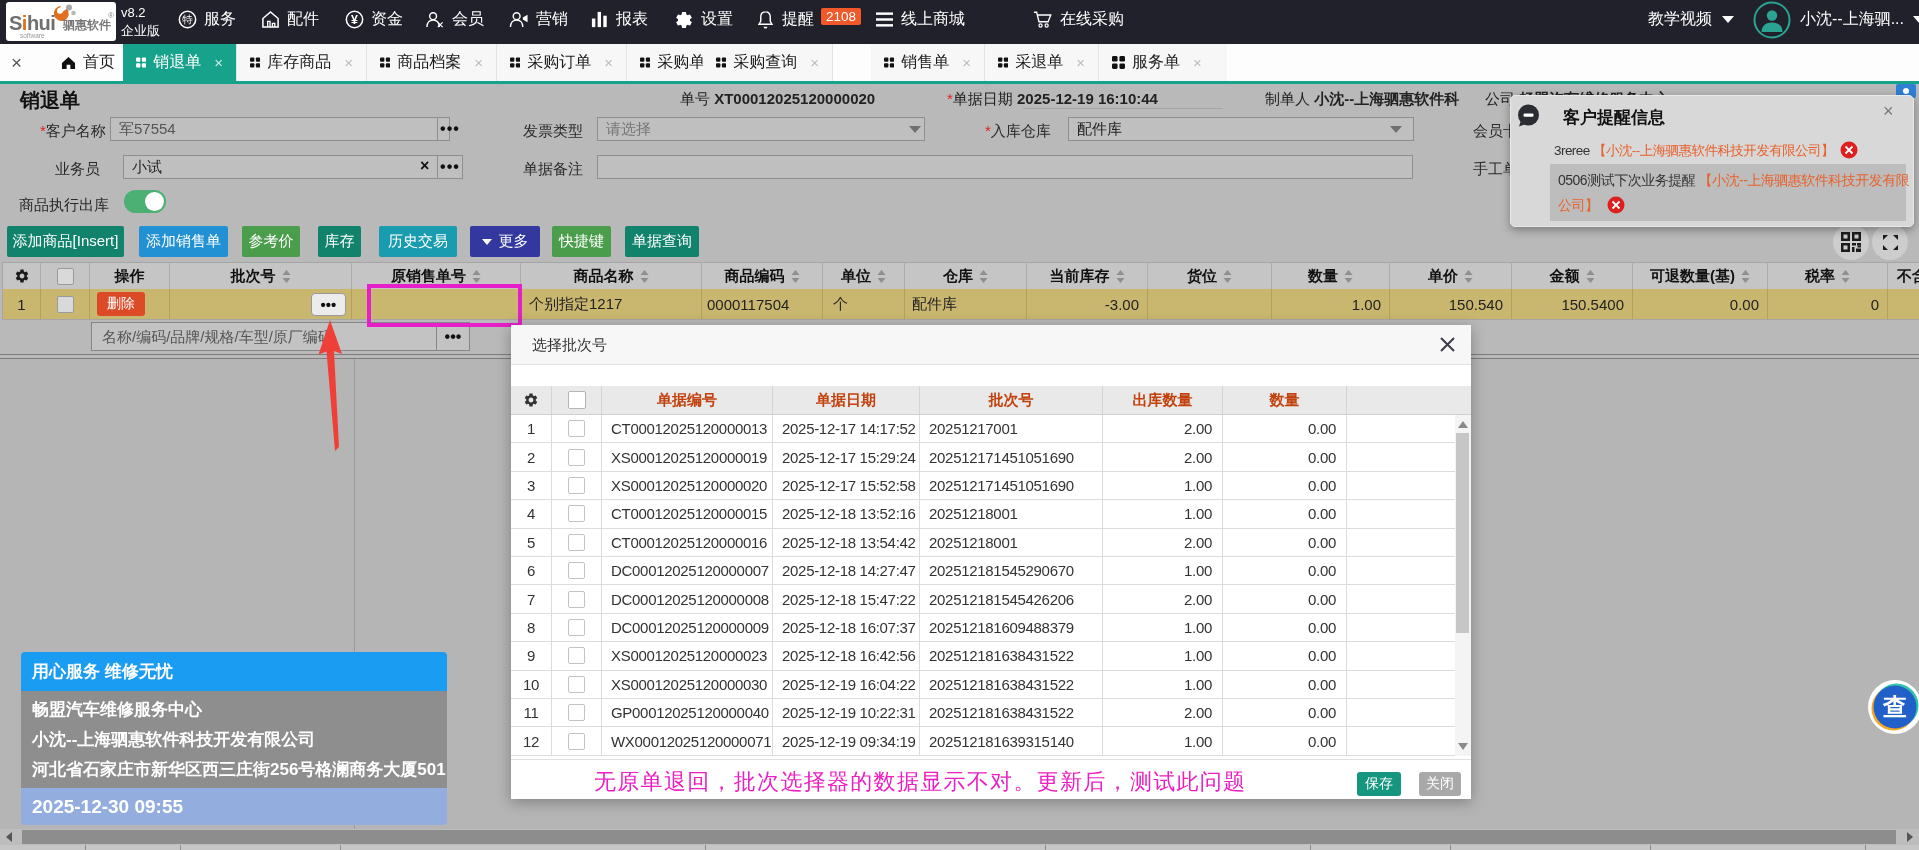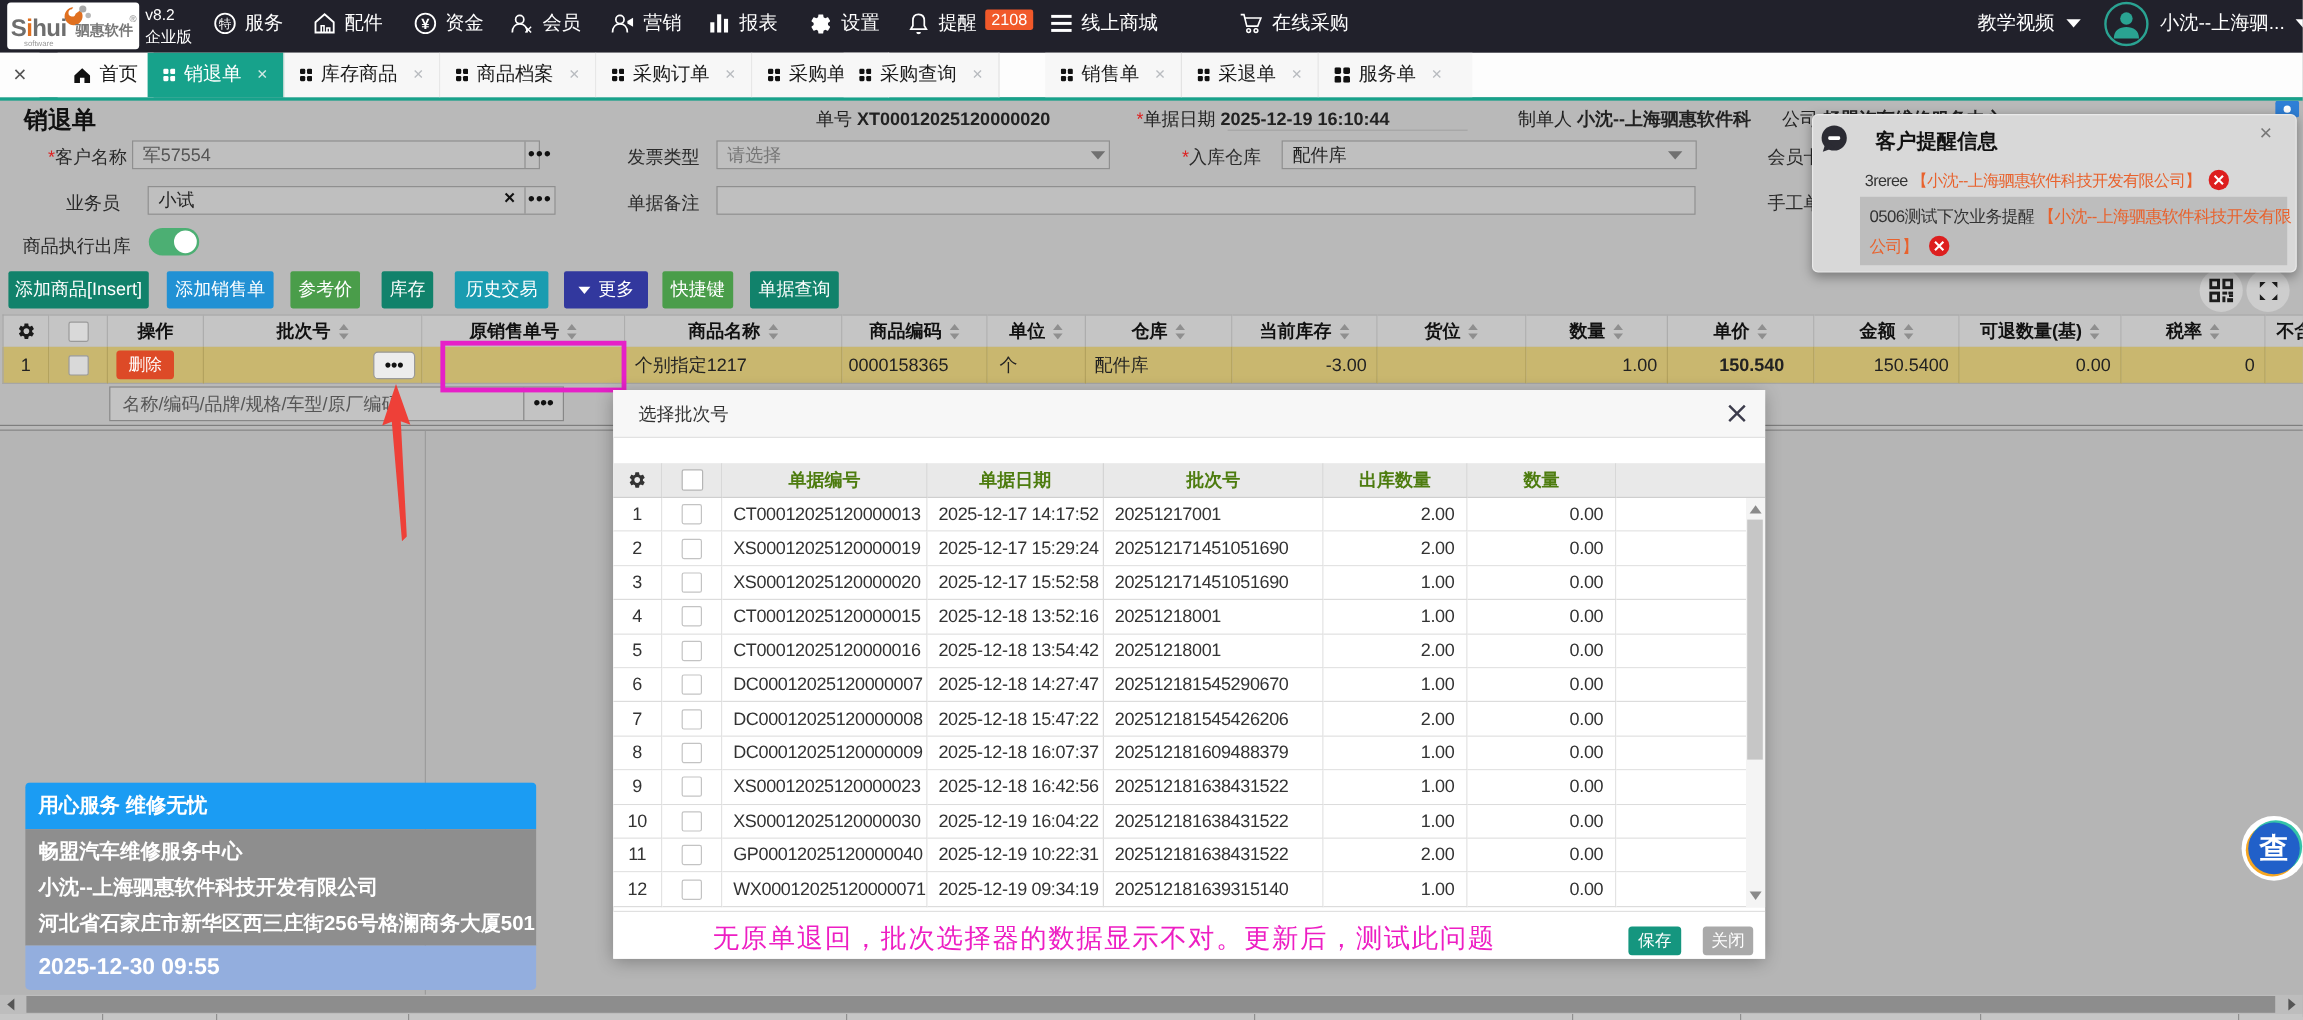--- a/index.html
+++ b/index.html
@@ -35,21 +35,21 @@
 .btn { position:absolute; top:226px; height:31px; border:none; border-radius:2px; color:#fff; font-size:15px; display:flex; align-items:center; justify-content:center; font-family:"Liberation Sans",sans-serif; }
 
 
 .th { position:absolute; top:178px; height:27px; background:#c5c5c5; border-top:1px solid #a6a6a6; border-right:1px solid #adadad; font-size:15px; font-weight:bold; color:#111; display:flex; align-items:center; justify-content:center; }
 .td { position:absolute; top:205px; height:31px; background:#c9b76f; border-right:1px solid #b3a25e; border-bottom:1px solid #a6a6a6; font-size:15px; color:#222; display:flex; align-items:center; }
 .sort { display:inline-block; margin-left:6px; }
 .cb { width:17px; height:17px; background:#d9d9d9; border:1px solid #9a9a9a; border-radius:2px; }
 
 
 #modal { position:absolute; left:511px; top:325px; width:960px; height:474px; background:#fff; box-shadow:0 3px 14px rgba(0,0,0,.3); }
-.mth { position:absolute; background:#e9e9e9; border-right:1px solid #d4d4d4; border-bottom:1px solid #cfcfcf; font-weight:bold; font-size:15px; color:#4d7c0f; display:flex; align-items:center; justify-content:center; top:61px; height:29px; }
+.mth { position:absolute; background:#e9e9e9; border-right:1px solid #d4d4d4; border-bottom:1px solid #cfcfcf; font-weight:bold; font-size:15px; color:#c2410c; display:flex; align-items:center; justify-content:center; top:61px; height:29px; }
 .mtd { position:absolute; background:#fff; border-right:1px solid #dcdcdc; border-bottom:1px solid #dcdcdc; font-size:15px; color:#333; display:flex; align-items:center; white-space:nowrap; overflow:hidden; letter-spacing:-0.3px; }
 
 
 #popup { position:absolute; left:1510px; top:95px; width:404px; height:132px; background:#d8d8d8; border-radius:5px; box-shadow:0 3px 10px rgba(0,0,0,.35); border:1px solid #e9e9e9; }
 </style>
 </head>
 <body>
 
 <div id="nav">
   <div id="logo">
@@ -373,27 +373,27 @@
         <span class="cb"></span>
       </div>
     <div class="td" style="left:90px;width:80px;">
         <span style="background:#dd4a27;color:#fff;font-size:14px;padding:3px 10px;border-radius:3px;margin-left:7px;">删除</span>
       </div>
     <div class="td" style="left:170px;width:182px;justify-content:flex-end;padding-right:5px;">
         <span style="background:#ececec;border:1px solid #999;border-radius:4px;width:35px;height:23px;display:flex;align-items:center;justify-content:center;font-weight:bold;color:#111;">•••</span>
       </div>
     <div class="td" style="left:352px;width:169px;"></div>
     <div class="td" style="left:521px;width:181px;padding-left:8px;">个别指定1217</div>
-    <div class="td" style="left:702px;width:121px;padding-left:5px;">0000158365</div>
+    <div class="td" style="left:702px;width:121px;padding-left:5px;">0000117504</div>
     <div class="td" style="left:823px;width:82px;padding-left:10px;">个</div>
     <div class="td" style="left:905px;width:122px;padding-left:7px;">配件库</div>
     <div class="td" style="left:1027px;width:121px;justify-content:flex-end;padding-right:8px;">-3.00</div>
     <div class="td" style="left:1148px;width:124px;"></div>
     <div class="td" style="left:1272px;width:118px;justify-content:flex-end;padding-right:8px;">1.00</div>
-    <div class="td" style="left:1390px;width:122px;justify-content:flex-end;padding-right:24px;font-weight:bold;">150.540</div>
+    <div class="td" style="left:1390px;width:122px;justify-content:flex-end;padding-right:8px;">150.540</div>
     <div class="td" style="left:1512px;width:121px;justify-content:flex-end;padding-right:8px;">150.5400</div>
     <div class="td" style="left:1633px;width:135px;justify-content:flex-end;padding-right:8px;">0.00</div>
     <div class="td" style="left:1768px;width:120px;justify-content:flex-end;padding-right:8px;">0</div>
     <div class="td" style="left:1888px;width:72px;"></div>
   </div>
 
   <div class="abs" style="left:91px;top:238px;width:379px;height:29px;border:1px solid #878787;background:#c3c3c3;">
     <div class="abs" style="left:10px;top:5px;font-size:15px;color:#555;">名称/编码/品牌/规格/车型/原厂编码</div>
     <div class="abs" style="right:0;top:0;width:33px;height:27px;border-left:1px solid #878787;display:flex;align-items:center;justify-content:center;font-weight:bold;color:#111;">•••</div>
   </div>

